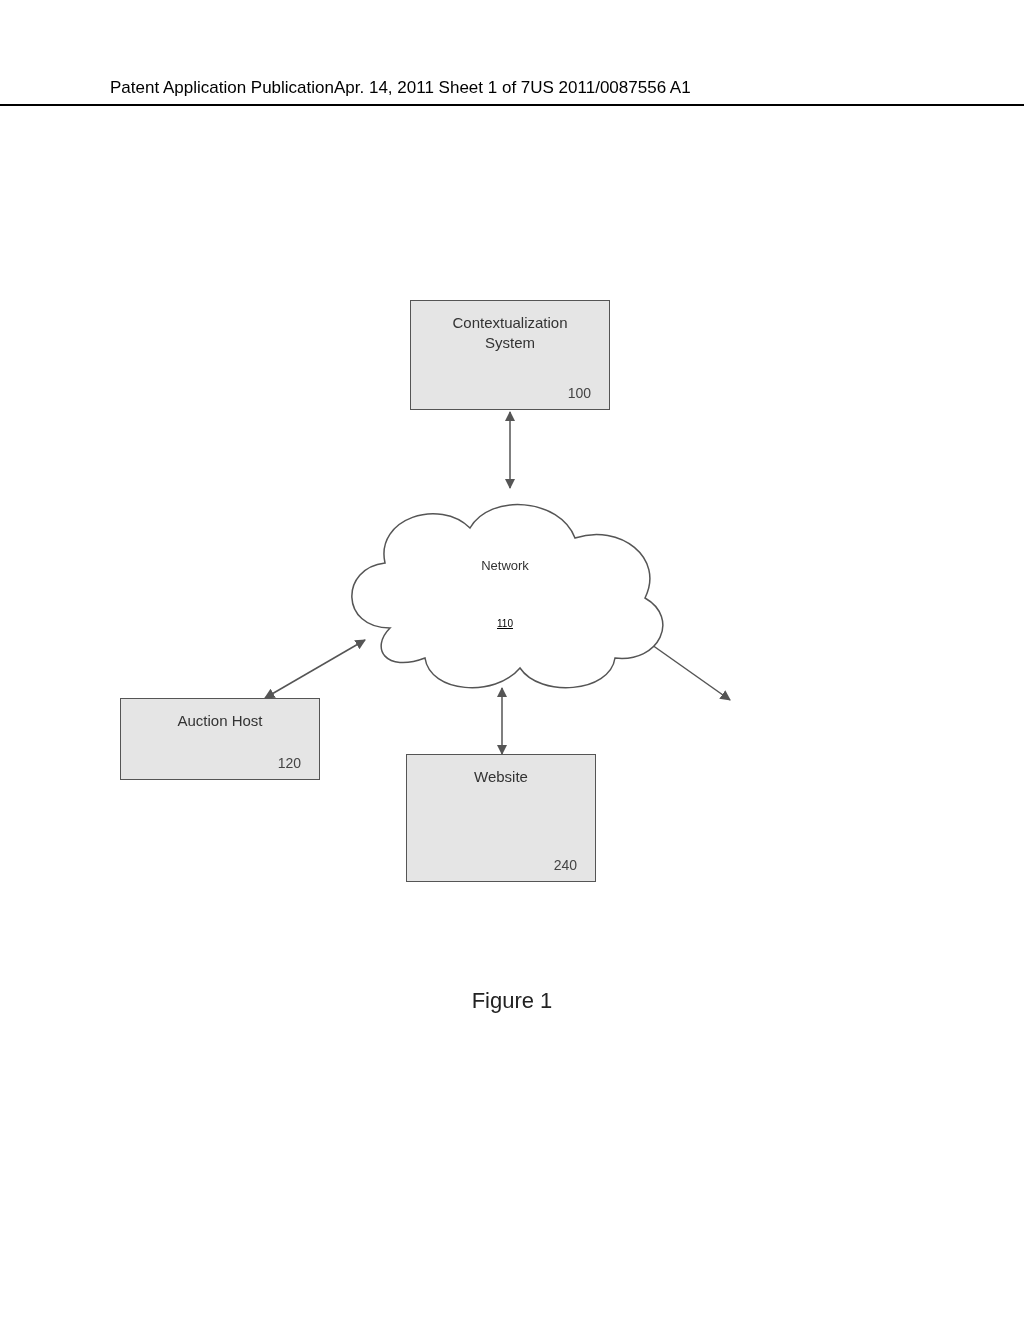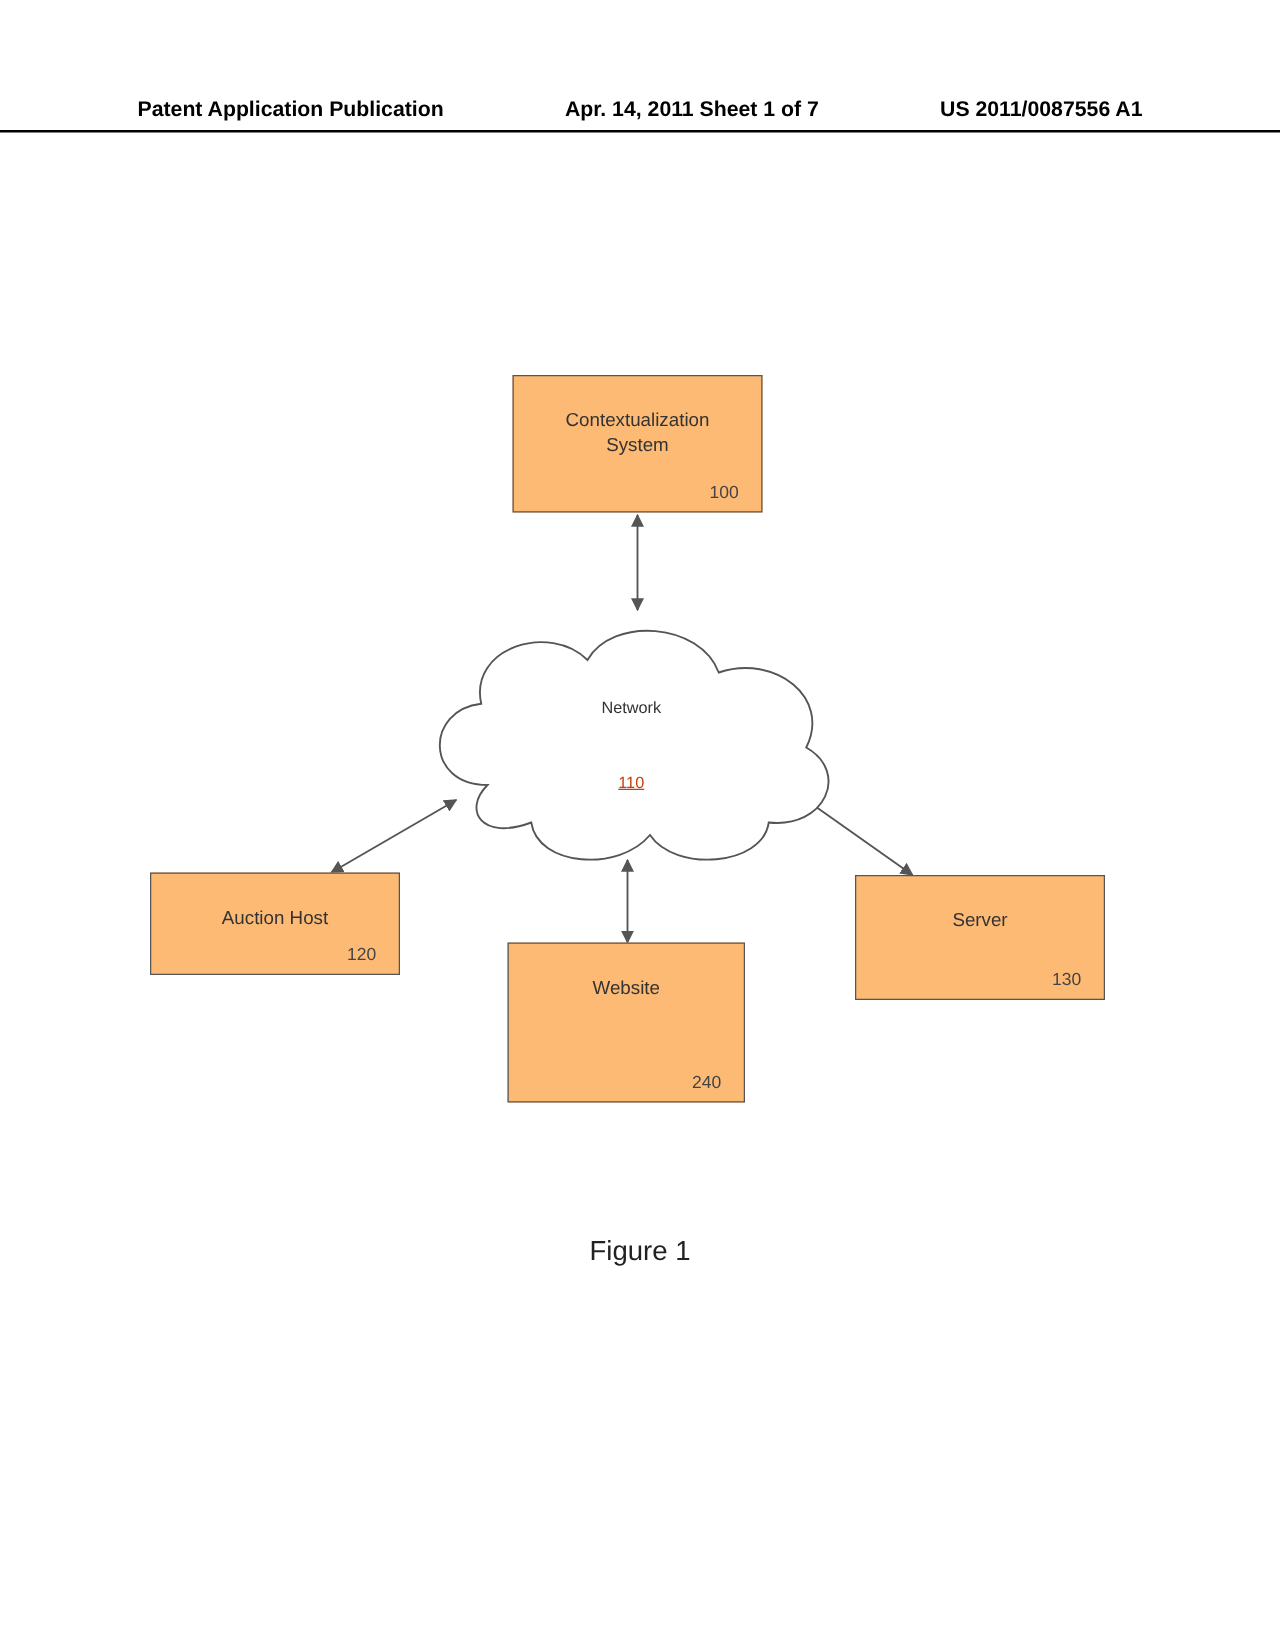--- a/index.html
+++ b/index.html
@@ -18,48 +18,47 @@
     height: 1320px;
   }
   .header {
     position: absolute;
     top: 78px;
     left: 0;
     width: 1024px;
     padding: 0 110px 6px 110px;
     border-bottom: 2px solid #000;
     display: flex;
-    justify-content: space-between;
     font-size: 17px;
-    font-weight: bold;
+    font-weight: normal;
   }
   .header .left { text-align: left; }
   .header .center { text-align: center; }
   .header .right { text-align: right; }
 
   .diagram {
     position: absolute;
     top: 300px;
     left: 120px;
     width: 784px;
     height: 620px;
   }
 
   .box {
     position: absolute;
     border: 1px solid #555;
-    background: #fdba74;
+    background: #e5e5e5;
     text-align: center;
     font-size: 15px;
     color: #333;
     display: flex;
     flex-direction: column;
     align-items: center;
     justify-content: flex-start;
-    padding-top: 26px;
+    padding-top: 12px;
   }
   .box .label { line-height: 1.3; }
   .box .refnum {
     position: absolute;
     bottom: 8px;
     right: 18px;
     font-size: 14px;
     color: #444;
   }
 
@@ -85,23 +84,23 @@
     text-align: center;
     font-size: 13px;
     color: #333;
   }
   .cloud .c-ref {
     position: absolute;
     top: 130px;
     left: 0;
     width: 100%;
     text-align: center;
-    font-size: 13px;
+    font-size: 10px;
     text-decoration: underline;
-    color: #c2410c;
+    color: #000000;
   }
 
   .connectors {
     position: absolute;
     top: 0; left: 0;
     width: 784px; height: 620px;
     pointer-events: none;
   }
 
   .figcaption {
@@ -163,24 +162,20 @@
       </svg>
       <div class="c-label">Network</div>
       <div class="c-ref">110</div>
     </div>
 
     <div class="box box-auction">
       <div class="label">Auction Host</div>
       <div class="refnum">120</div>
     </div>
 
-    <div class="box box-server">
-      <div class="label">Server</div>
-      <div class="refnum">130</div>
-    </div>
 
     <div class="box box-website">
       <div class="label">Website</div>
       <div class="refnum">240</div>
     </div>
 
   </div>
 
   <div class="figcaption">Figure 1</div>
 

